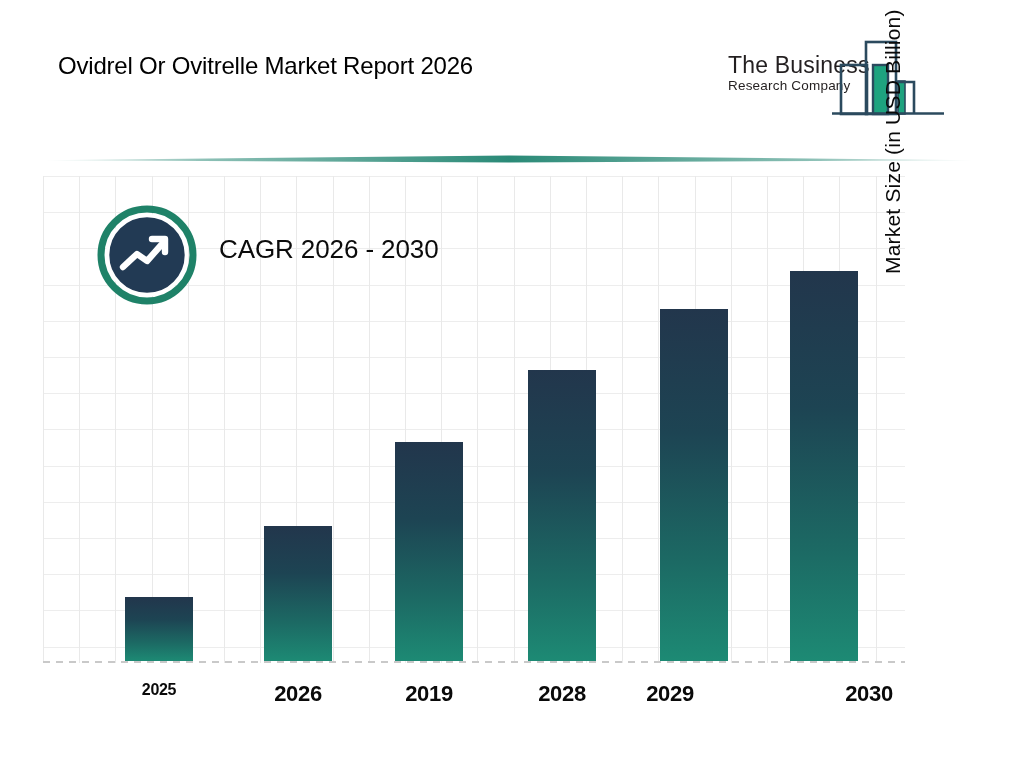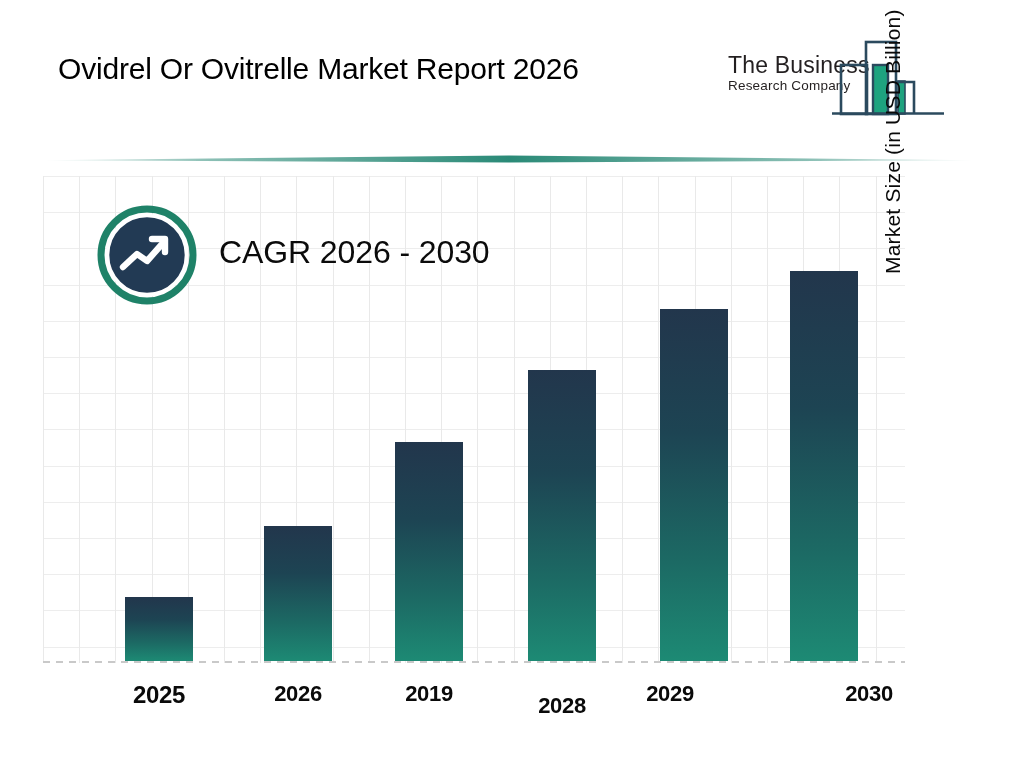--- a/index.html
+++ b/index.html
@@ -19,21 +19,21 @@
   #header {
     position: absolute;
     left: 0; top: 0;
     width: 1024px;
     height: 140px;
   }
   #page-title {
     position: absolute;
     left: 58px;
     top: 52px;
-    font-size: 30px;
+    font-size: 24px;
     font-weight: 400;
     color: #000000;
     letter-spacing: -0.2px;
     white-space: nowrap;
   }
   #logo {
     position: absolute;
     left: 728px;
     top: 36px;
     width: 250px;
@@ -110,21 +110,21 @@
   .xlabel {
     position: absolute;
     top: 681px;
     font-size: 22px;
     font-weight: bold;
     color: #0a0a0a;
     text-align: center;
     letter-spacing: -0.3px;
   }
   .xlabel.small {
-    font-size: 24px;
+    font-size: 16px;
   }
   #ylabel {
     position: absolute;
     left: 881px;
     top: 274px;
     width: 380px;
     font-size: 21px;
     color: #0a0a0a;
     transform: rotate(-90deg);
     transform-origin: left top;
@@ -143,21 +143,21 @@
     position: absolute;
     left: 0;
     top: 0;
     width: 100px;
     height: 100px;
   }
   #cagr-text {
     position: absolute;
     left: 122px;
     top: 29px;
-    font-size: 32px;
+    font-size: 26px;
     color: #0b0b0b;
     white-space: nowrap;
     letter-spacing: -0.1px;
   }
 </style>
 </head>
 <body>
 
 <div id="header">
 
@@ -210,21 +210,21 @@
     <div class="bar" style="left: 264px; width: 68px; height: 135px; top: 526px;"></div>
     <div class="bar" style="left: 395px; width: 68px; height: 219px; top: 442px;"></div>
     <div class="bar" style="left: 528px; width: 68px; height: 291px; top: 370px;"></div>
     <div class="bar" style="left: 660px; width: 68px; height: 352px; top: 309px;"></div>
     <div class="bar" style="left: 790px; width: 68px; height: 390px; top: 271px;"></div>
   </div>
 <div id="xlabels-layer">
     <div class="xlabel small" style="left: 109px; width: 100px;">2025</div>
     <div class="xlabel" style="left: 248px; width: 100px; text-align: center;">2026</div>
     <div class="xlabel" style="left: 379px; width: 100px;">2019</div>
-    <div class="xlabel" style="left: 512px; width: 100px; margin-top: 12px;">2028</div>
+    <div class="xlabel" style="left: 512px; width: 100px;">2028</div>
     <div class="xlabel" style="left: 620px; width: 100px;">2029</div>
     <div class="xlabel" style="left: 819px; width: 100px;">2030</div>
   </div>
 
 <div id="ylabel">Market Size (in USD Billion)</div>
 
 <div id="cagr-group">
   <div id="cagr-icon">
     <svg width="100" height="100" viewBox="0 0 100 100" xmlns="http://www.w3.org/2000/svg">
       <circle cx="50" cy="50" r="46" fill="none" stroke="#1f8268" stroke-width="7"></circle>

